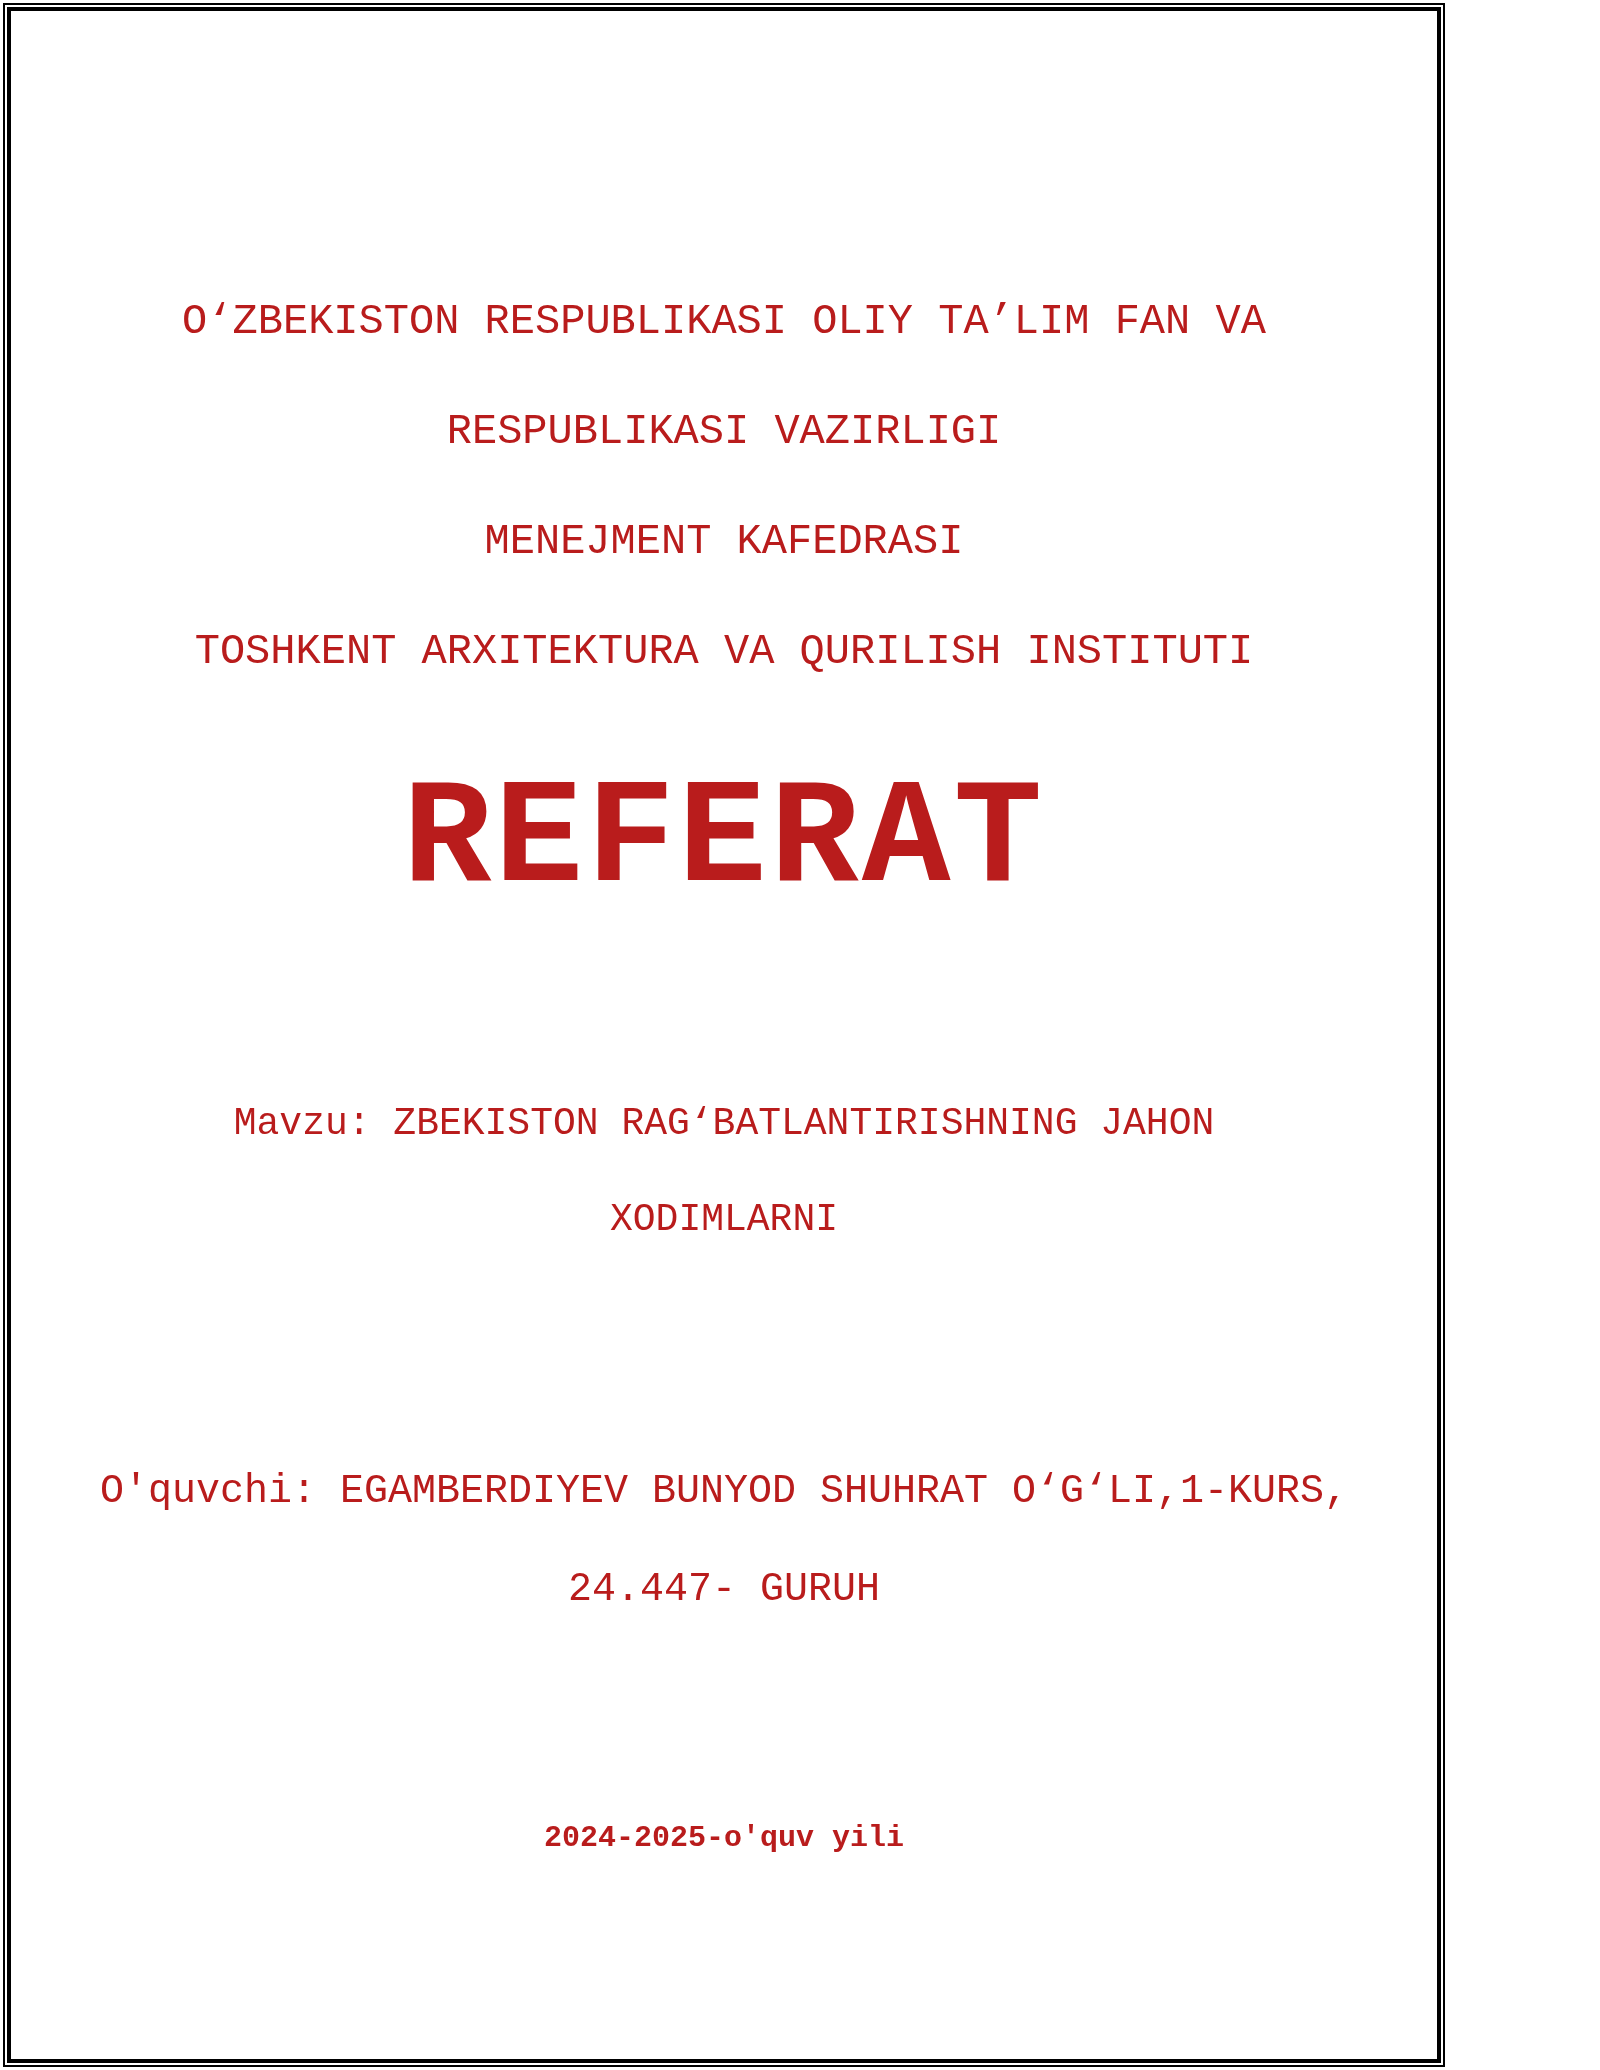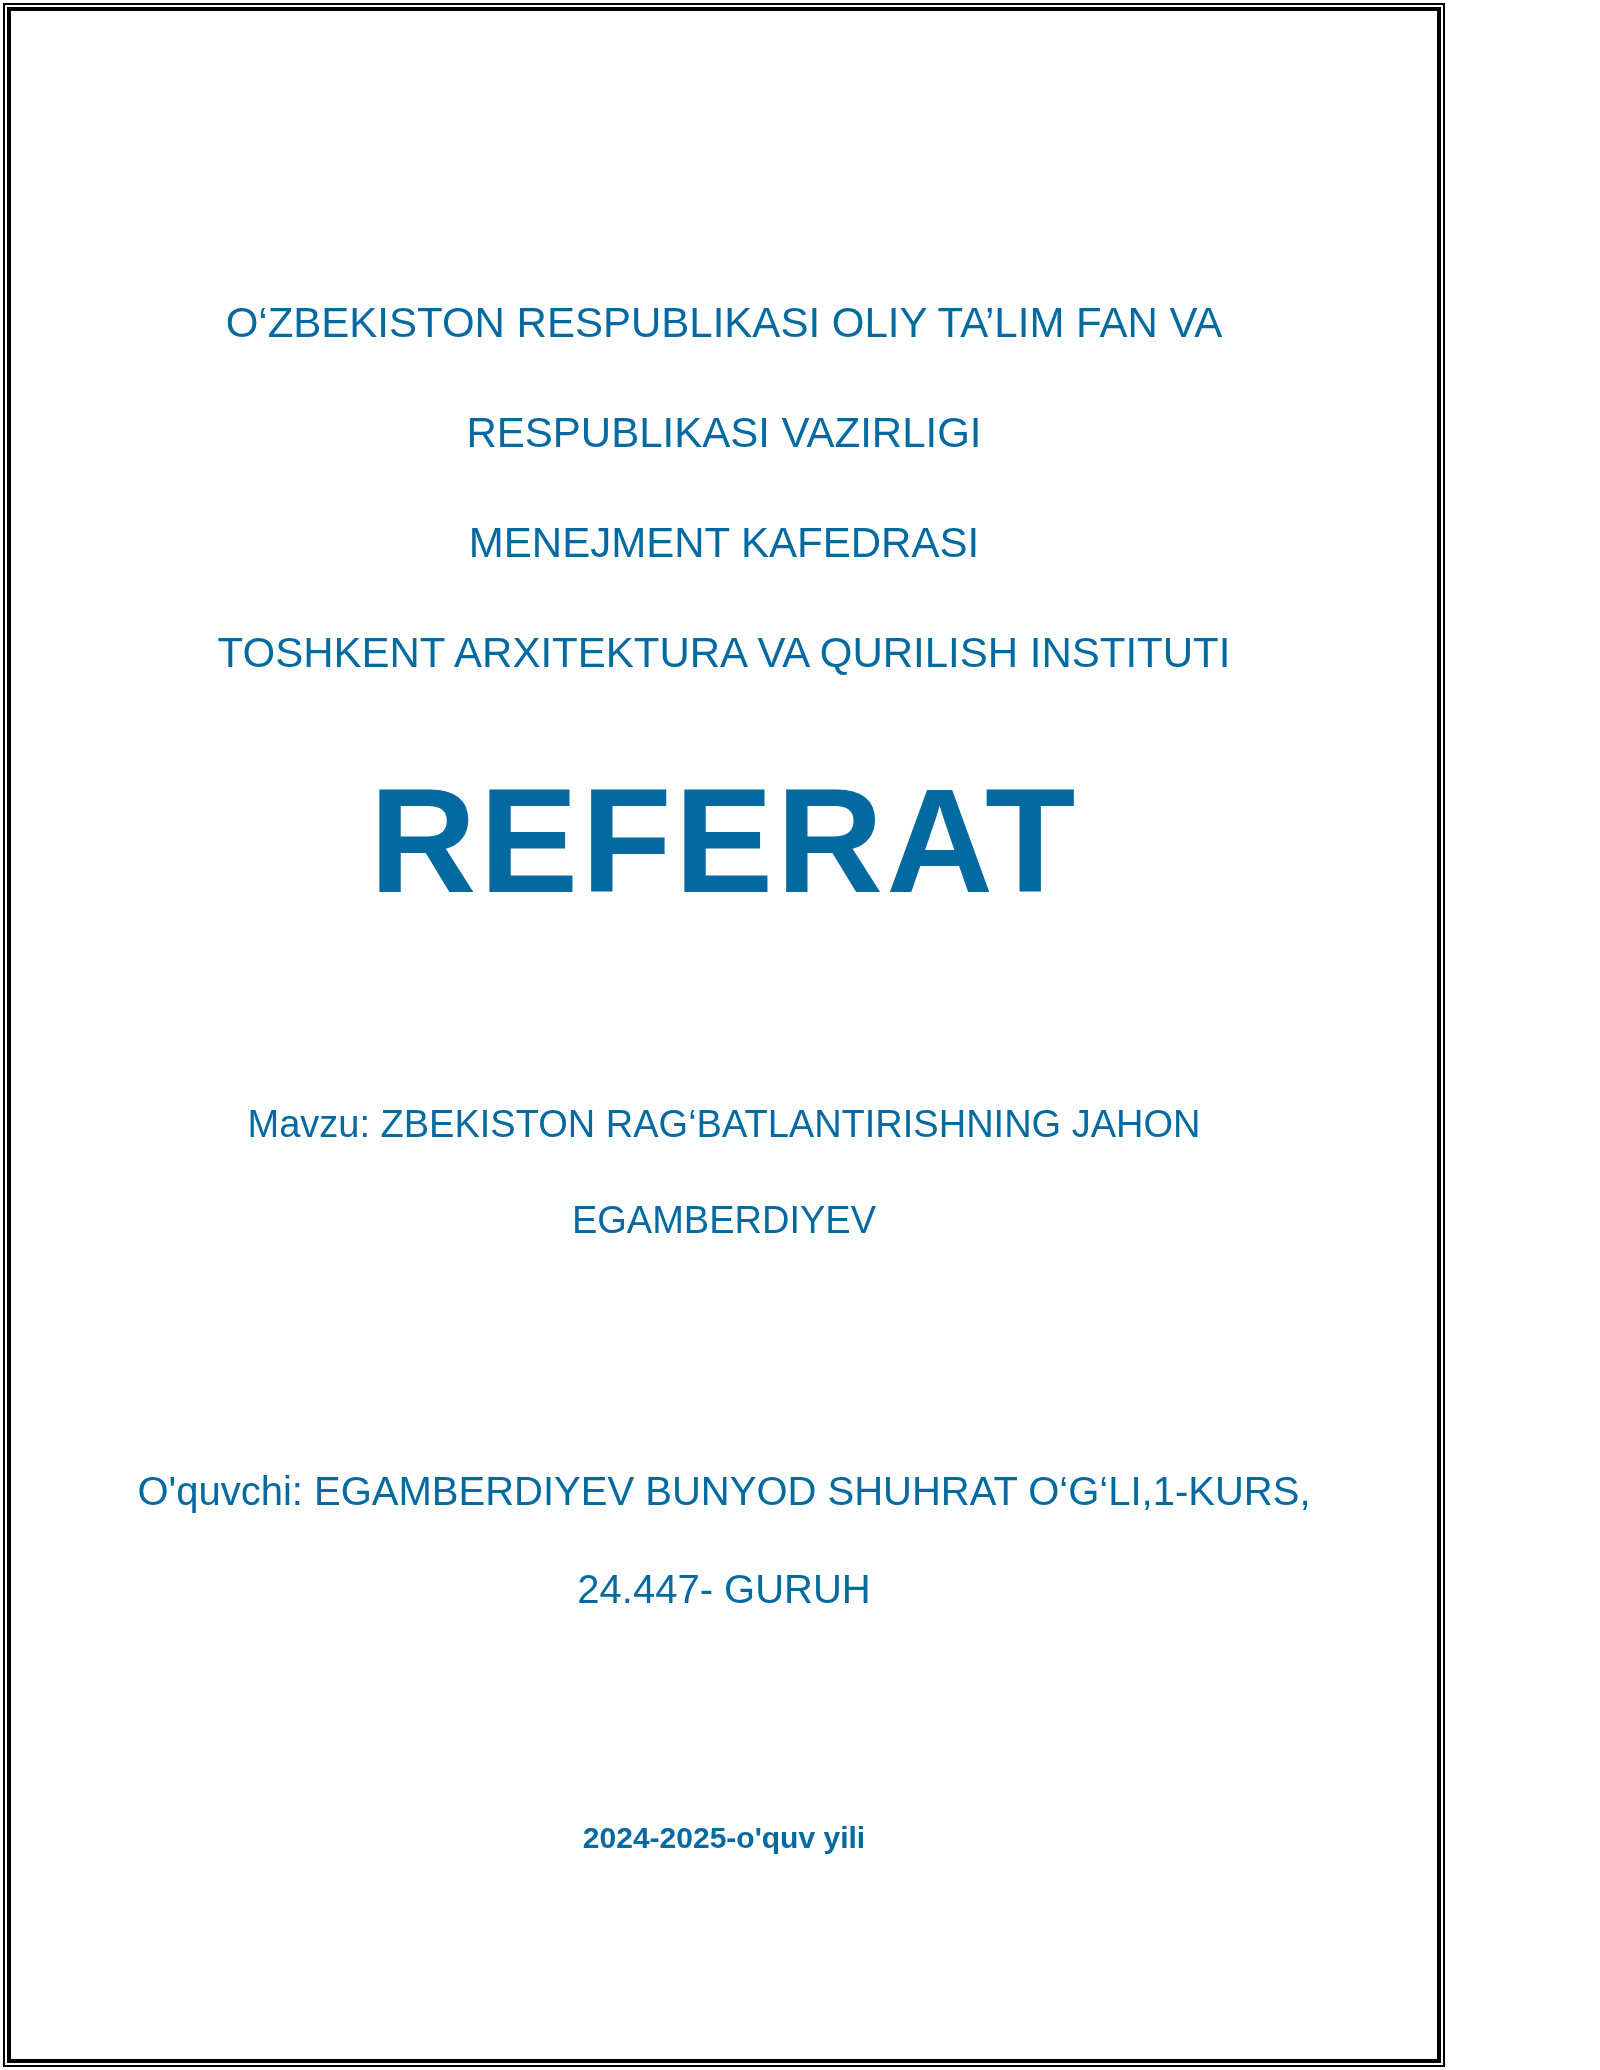--- a/index.html
+++ b/index.html
@@ -6,22 +6,22 @@
   html, body {
     margin: 0;
     padding: 0;
     background: #ffffff;
   }
   .page {
     position: relative;
     width: 1448px;
     height: 2070px;
     background: #ffffff;
-    color: #0369a1;
-    font-family: Liberation Sans, sans-serif;
+    color: #b91c1c;
+    font-family: Liberation Mono, monospace;
     overflow: hidden;
   }
   .frame-outer {
     position: absolute;
     top: 3px; left: 3px; right: 3px; bottom: 3px;
     border: 2px solid #000000;
     pointer-events: none;
   }
   .frame-inner {
     position: absolute;
@@ -77,21 +77,21 @@
     <div>O‘ZBEKISTON RESPUBLIKASI OLIY TA’LIM FAN VA</div>
     <div>RESPUBLIKASI VAZIRLIGI</div>
     <div>MENEJMENT KAFEDRASI</div>
     <div>TOSHKENT ARXITEKTURA VA QURILISH INSTITUTI</div>
   </header>
 
   <h1 class="center-text doc-title">REFERAT</h1>
 
   <section class="center-text topic">
     <div>Mavzu: ZBEKISTON RAG‘BATLANTIRISHNING JAHON</div>
-    <div>EGAMBERDIYEV</div>
+    <div>XODIMLARNI</div>
   </section>
 
   <section class="center-text student">
     <div>O'quvchi: EGAMBERDIYEV BUNYOD SHUHRAT O‘G‘LI,1-KURS,</div>
     <div>24.447- GURUH</div>
   </section>
 
   <footer class="center-text year">2024-2025-o'quv yili</footer>
 </div>
 

